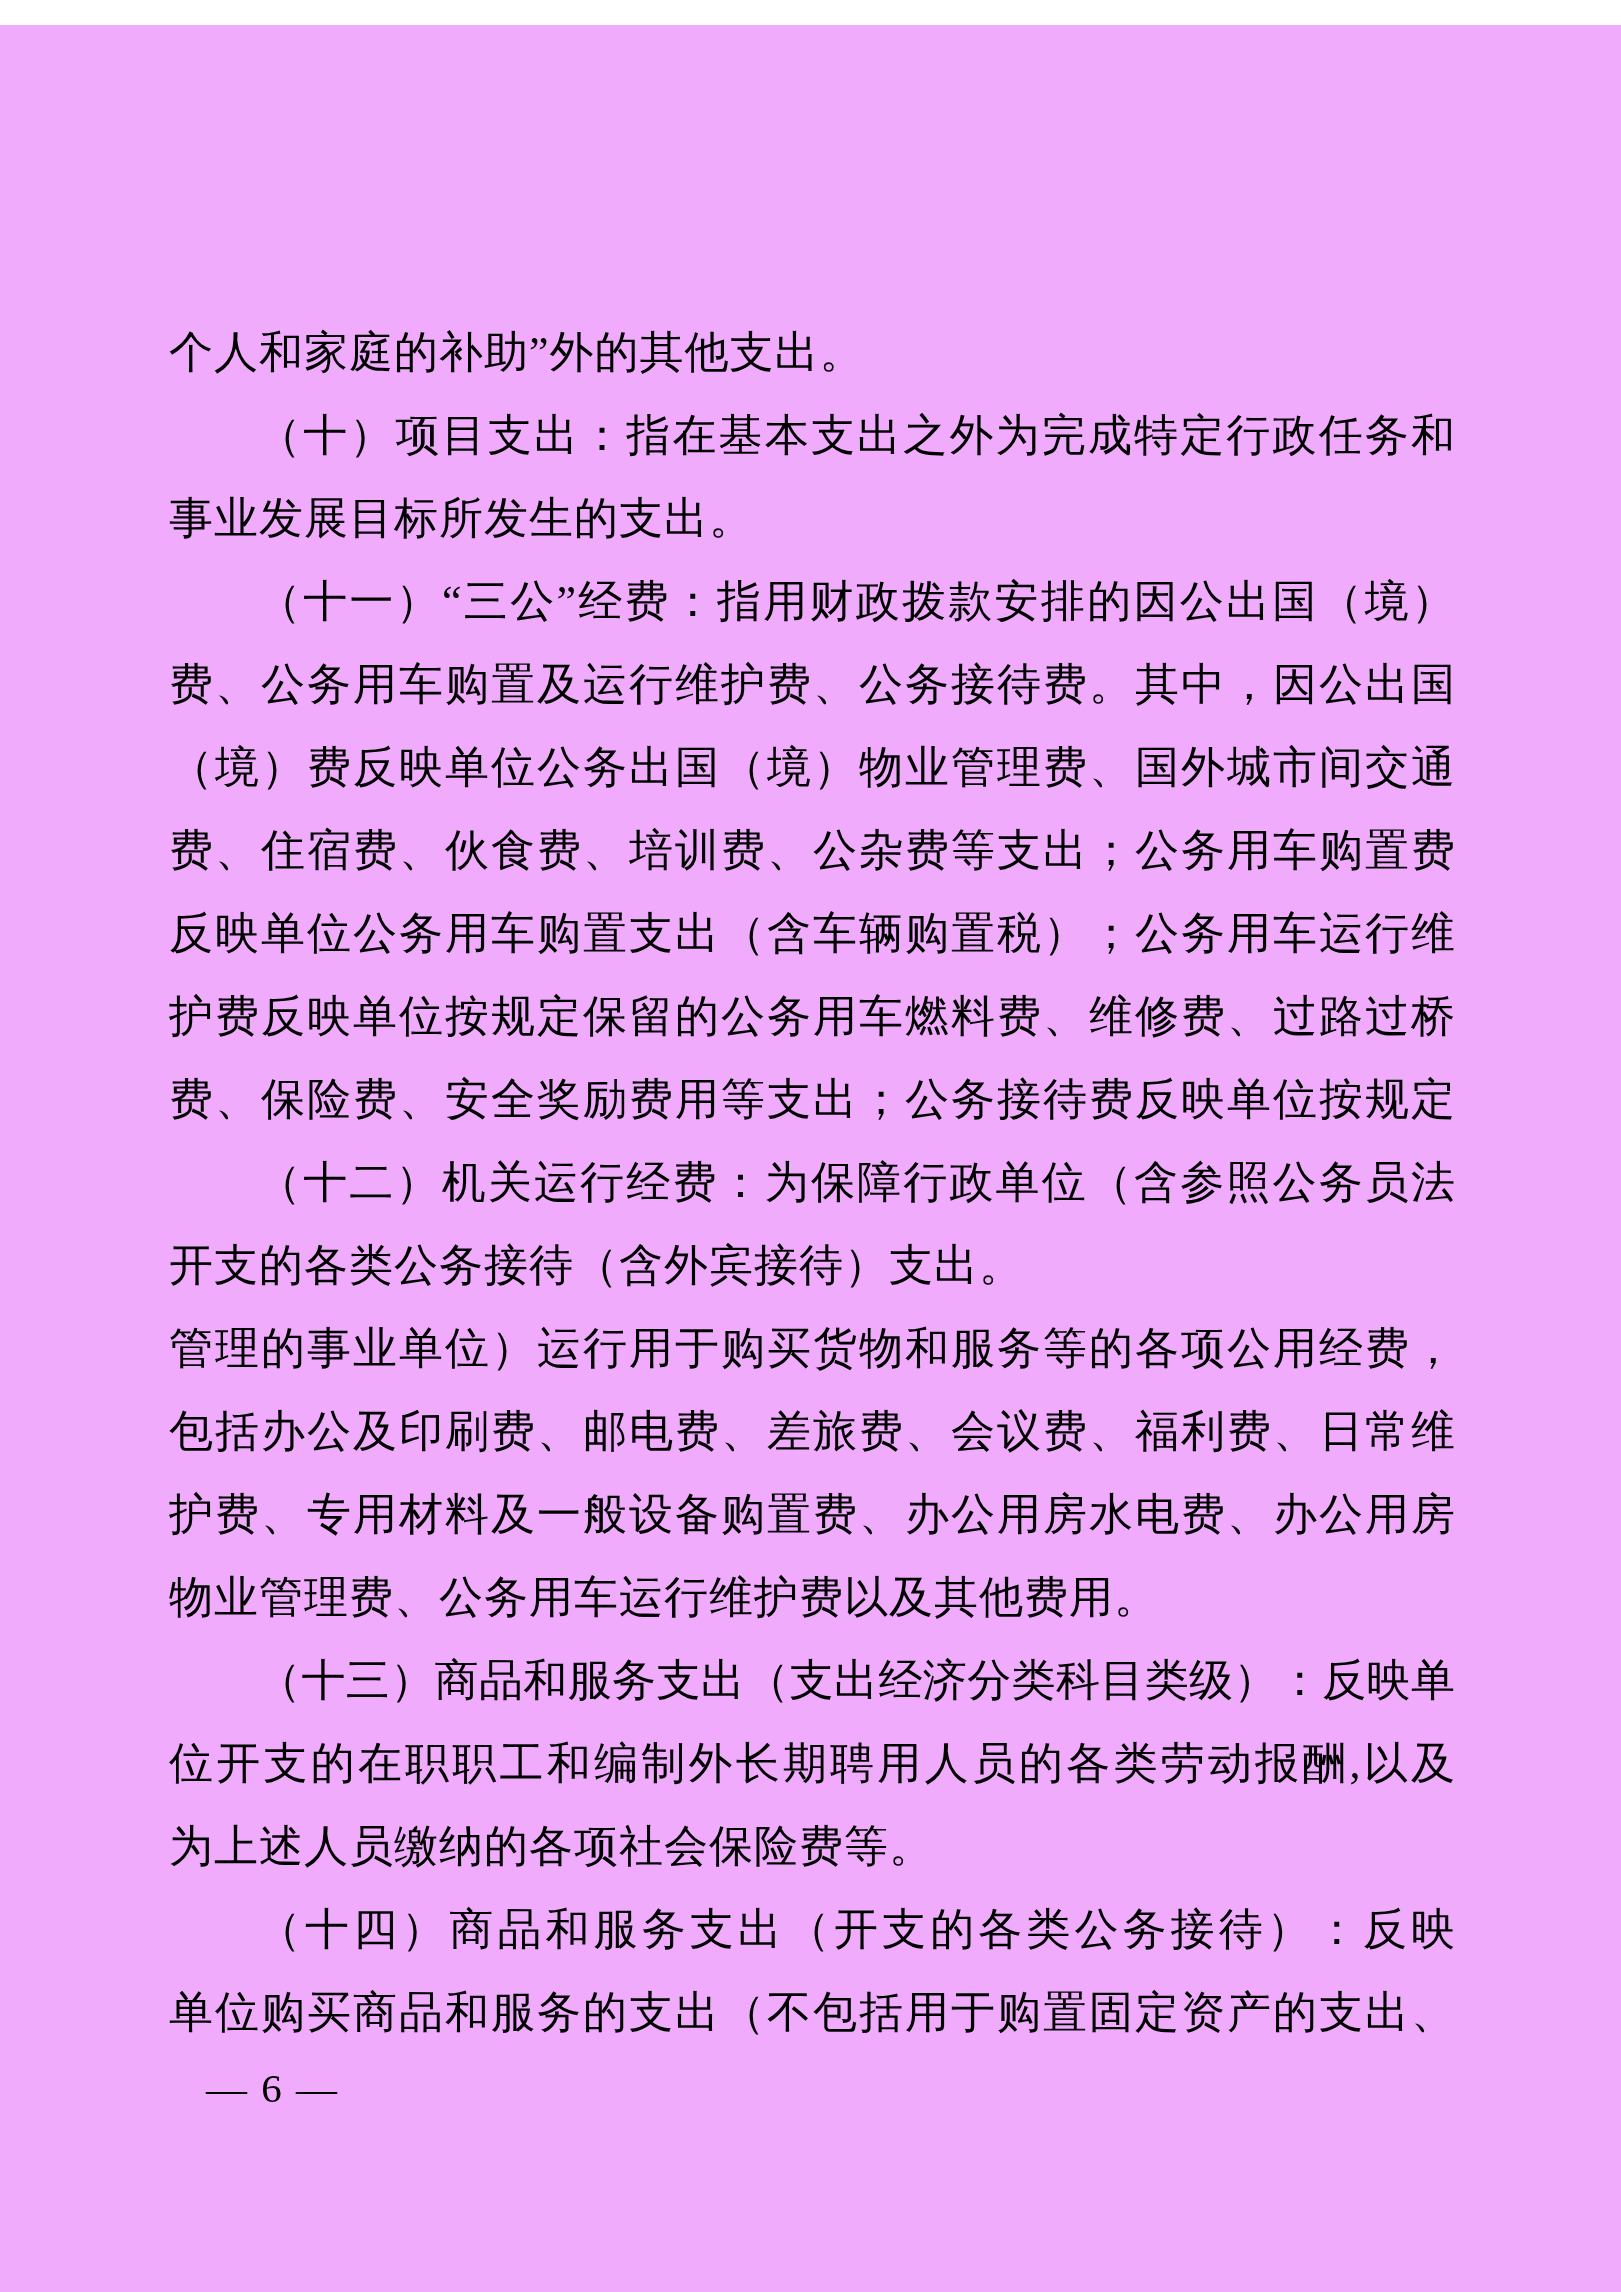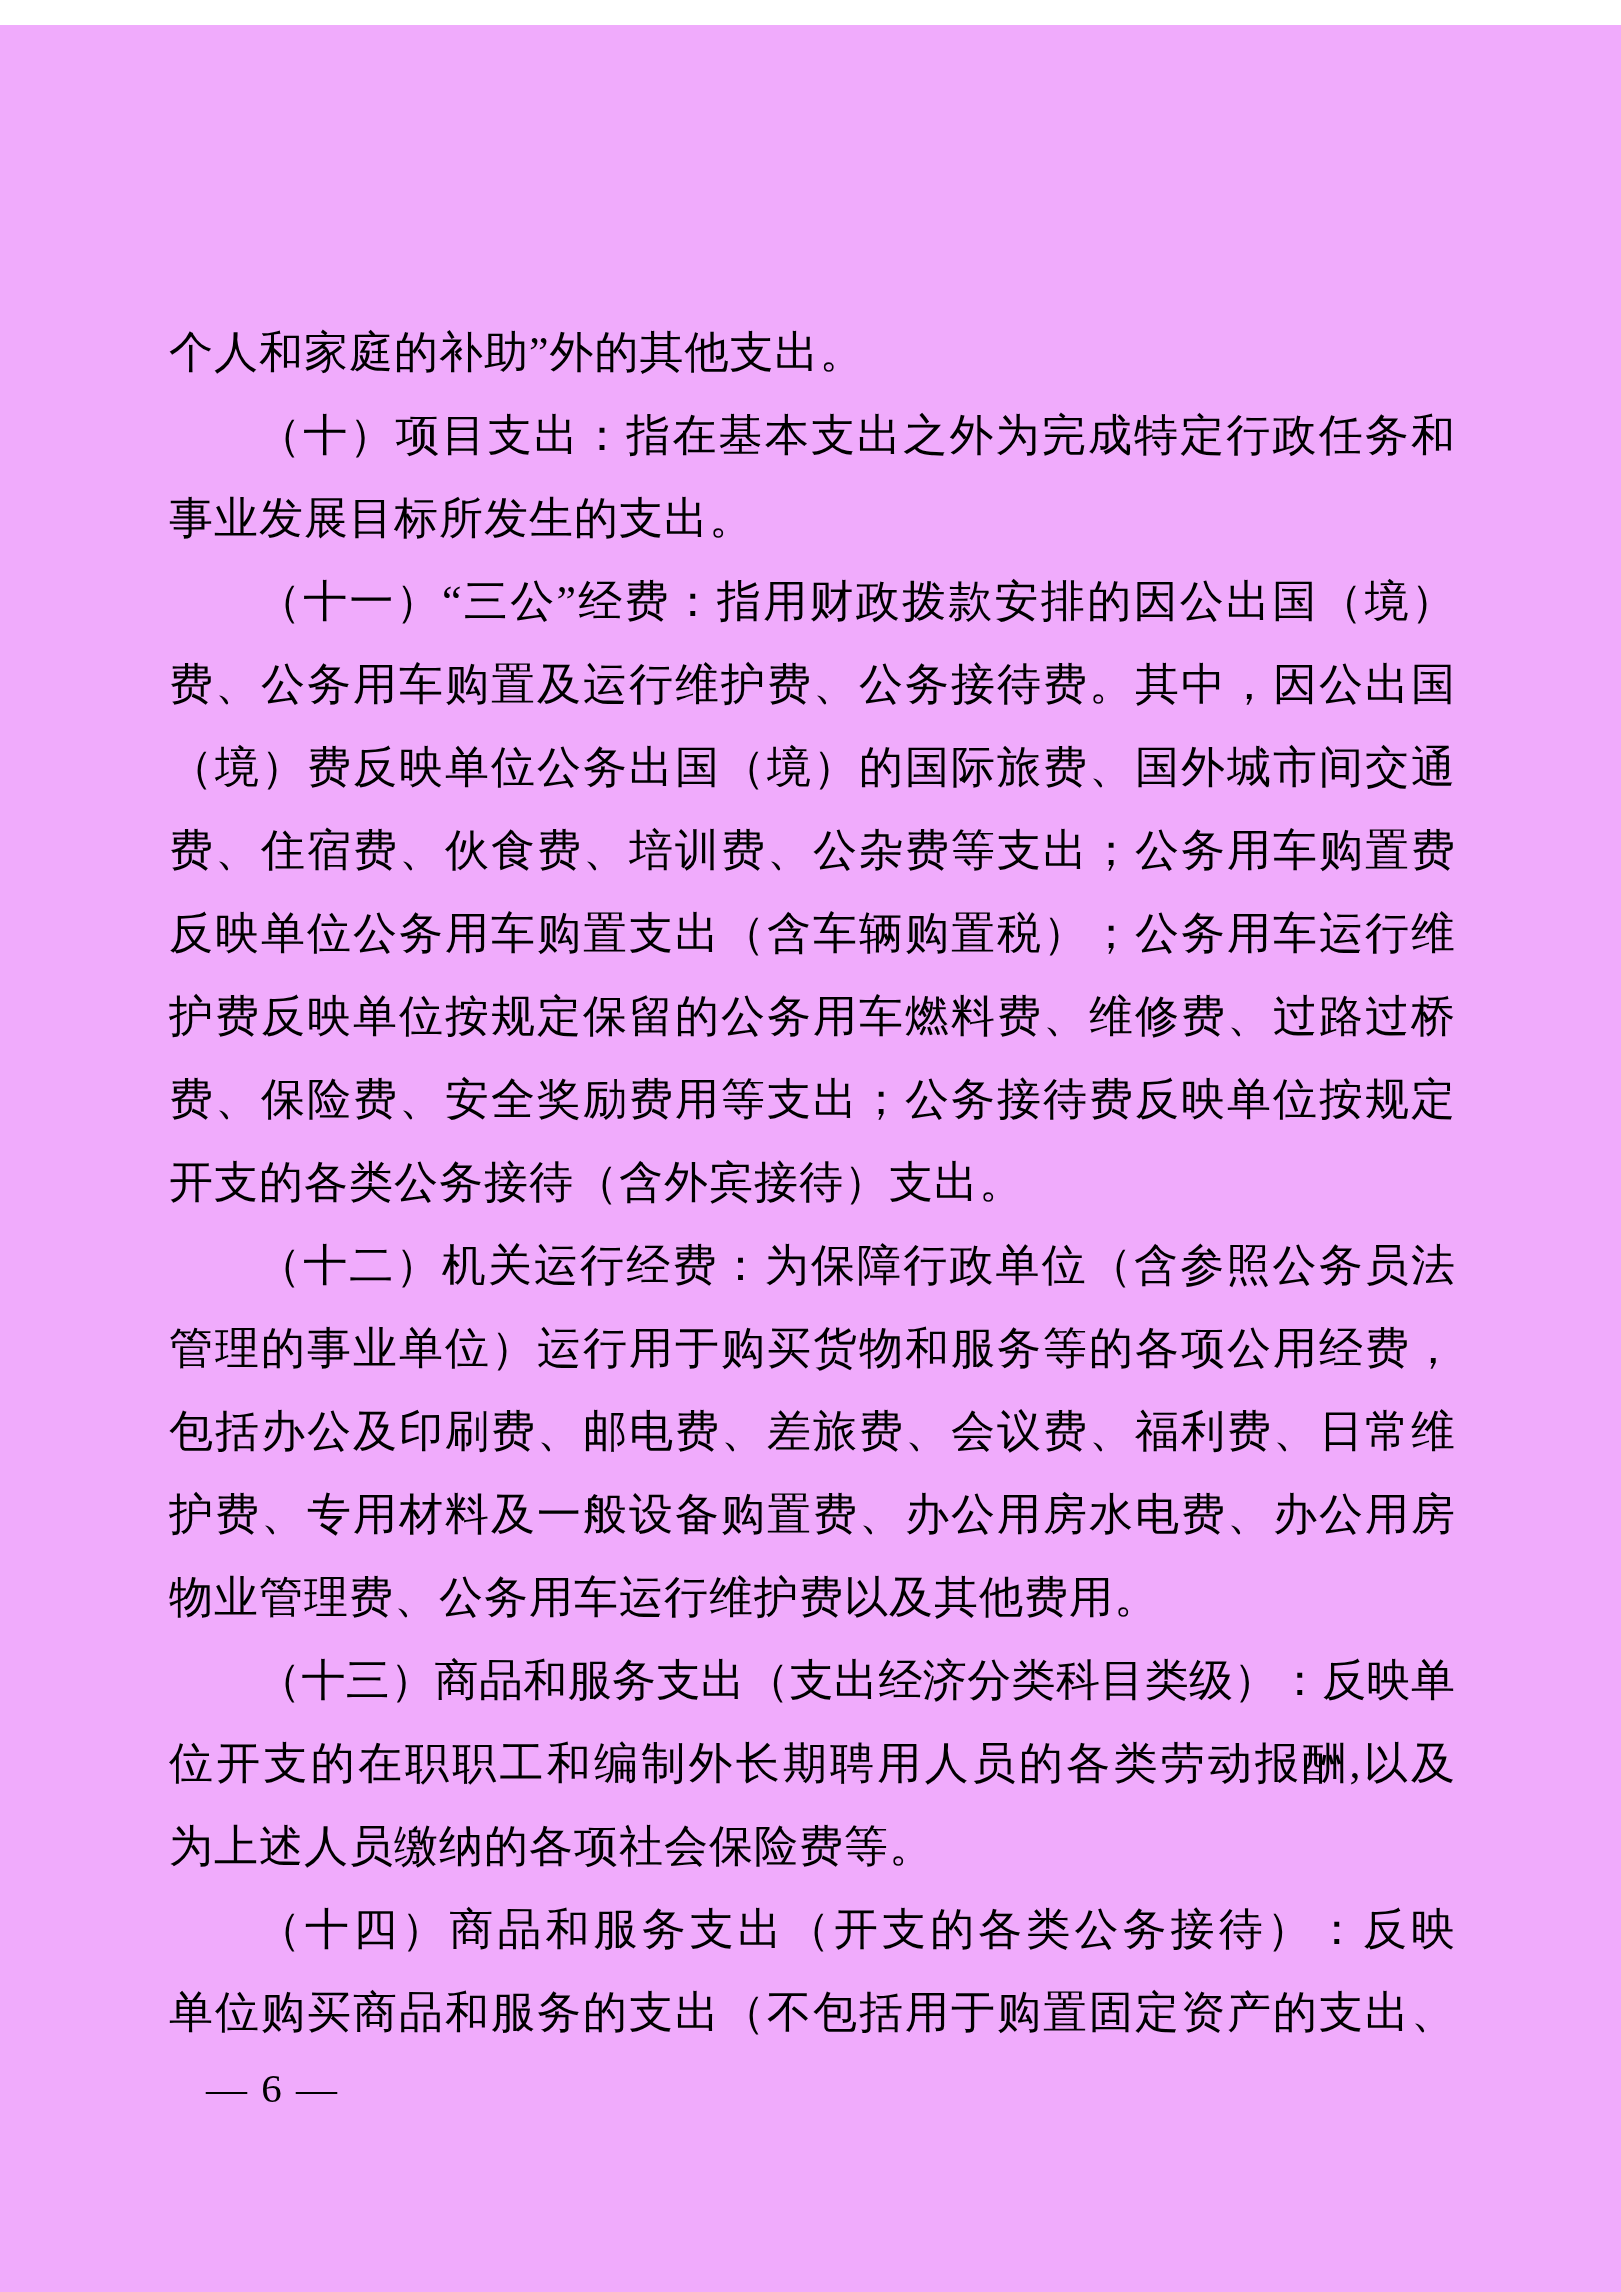--- a/index.html
+++ b/index.html
@@ -55,27 +55,27 @@
 <body>
 
 <div class="page">
 
   <div class="text-block">
     <div class="line para-end">个人和家庭的补助”外的其他支出。</div>
     <div class="line indent">（十）项目支出：指在基本支出之外为完成特定行政任务和</div>
     <div class="line para-end">事业发展目标所发生的支出。</div>
     <div class="line indent">（十一）“三公”经费：指用财政拨款安排的因公出国（境）</div>
     <div class="line">费、公务用车购置及运行维护费、公务接待费。其中，因公出国</div>
-    <div class="line">（境）费反映单位公务出国（境）的国际旅费、国外城市间交通</div>
+    <div class="line">（境）费反映单位公务出国（境）物业管理费、国外城市间交通</div>
     <div class="line">费、住宿费、伙食费、培训费、公杂费等支出；公务用车购置费</div>
     <div class="line">反映单位公务用车购置支出（含车辆购置税）；公务用车运行维</div>
     <div class="line">护费反映单位按规定保留的公务用车燃料费、维修费、过路过桥</div>
     <div class="line">费、保险费、安全奖励费用等支出；公务接待费反映单位按规定</div>
+    <div class="line indent">（十二）机关运行经费：为保障行政单位（含参照公务员法</div>
     <div class="line para-end">开支的各类公务接待（含外宾接待）支出。</div>
-    <div class="line indent">（十二）机关运行经费：为保障行政单位（含参照公务员法</div>
     <div class="line">管理的事业单位）运行用于购买货物和服务等的各项公用经费，</div>
     <div class="line">包括办公及印刷费、邮电费、差旅费、会议费、福利费、日常维</div>
     <div class="line">护费、专用材料及一般设备购置费、办公用房水电费、办公用房</div>
     <div class="line para-end">物业管理费、公务用车运行维护费以及其他费用。</div>
     <div class="line indent">（十三）商品和服务支出（支出经济分类科目类级）：反映单</div>
     <div class="line">位开支的在职职工和编制外长期聘用人员的各类劳动报酬,以及</div>
     <div class="line para-end">为上述人员缴纳的各项社会保险费等。</div>
     <div class="line indent">（十四）商品和服务支出（开支的各类公务接待）：反映</div>
     <div class="line">单位购买商品和服务的支出（不包括用于购置固定资产的支出、</div>
   </div>

